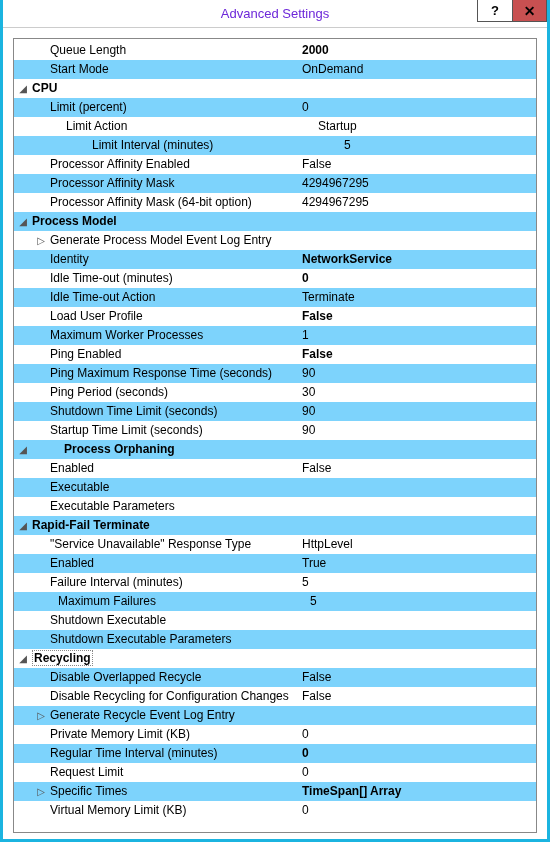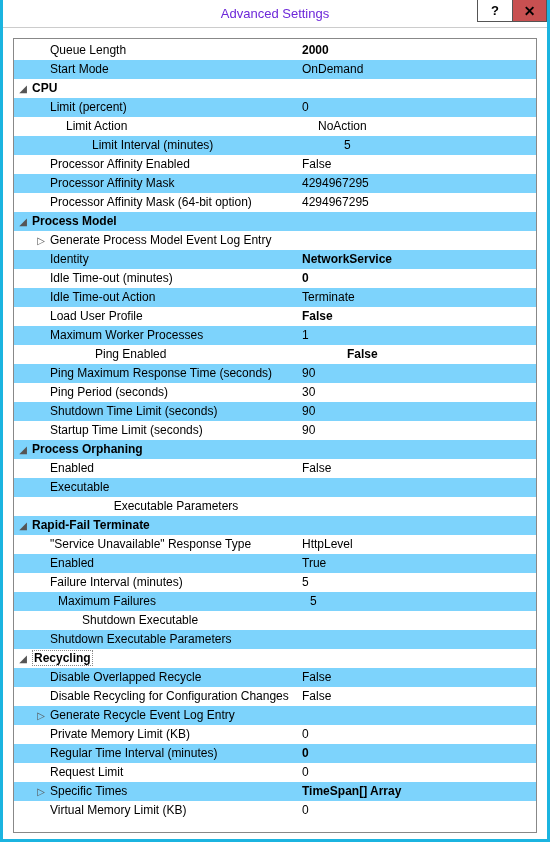--- a/index.html
+++ b/index.html
@@ -143,21 +143,21 @@
         <div class="row alt">
           <div class="gutter"></div>
           <div class="indent"></div>
           <div class="label" style="width: 252px;">Limit (percent)</div>
           <div class="value">0</div>
         </div>
         <div class="row">
           <div class="gutter"></div>
           <div class="indent"></div>
           <div class="label" style="width: 252px; margin-left: 16px;">Limit Action</div>
-          <div class="value">NoAction</div>
+          <div class="value">Startup</div>
         </div>
         <div class="row alt">
           <div class="gutter"></div>
           <div class="indent"></div>
           <div class="label" style="width: 252px; margin-left: 42px;">Limit Interval (minutes)</div>
           <div class="value">5</div>
         </div>
         <div class="row">
           <div class="gutter"></div>
           <div class="indent"></div>
@@ -213,21 +213,21 @@
         </div>
         <div class="row alt">
           <div class="gutter"></div>
           <div class="indent"></div>
           <div class="label" style="width: 252px;">Maximum Worker Processes</div>
           <div class="value">1</div>
         </div>
         <div class="row">
           <div class="gutter"></div>
           <div class="indent"></div>
-          <div class="label" style="width: 252px; margin-left: 45px;">Ping Enabled</div>
+          <div class="label" style="width: 252px;">Ping Enabled</div>
           <div class="value bold">False</div>
         </div>
         <div class="row alt">
           <div class="gutter"></div>
           <div class="indent"></div>
           <div class="label" style="width: 252px;">Ping Maximum Response Time (seconds)</div>
           <div class="value">90</div>
         </div>
         <div class="row">
           <div class="gutter"></div>
@@ -242,39 +242,39 @@
           <div class="value">90</div>
         </div>
         <div class="row">
           <div class="gutter"></div>
           <div class="indent"></div>
           <div class="label" style="width: 252px;">Startup Time Limit (seconds)</div>
           <div class="value">90</div>
         </div>
         <div class="row alt cat">
           <div class="gutter">◢</div>
-          <div class="label" style="width: 270px;">Process Orphaning</div>
+          <div class="label" style="width: 270px; margin-left: 32px;">Process Orphaning</div>
           <div class="value"></div>
         </div>
         <div class="row">
           <div class="gutter"></div>
           <div class="indent"></div>
           <div class="label" style="width: 252px;">Enabled</div>
           <div class="value">False</div>
         </div>
         <div class="row alt">
           <div class="gutter"></div>
           <div class="indent"></div>
           <div class="label" style="width: 252px;">Executable</div>
           <div class="value"></div>
         </div>
         <div class="row">
           <div class="gutter"></div>
           <div class="indent"></div>
-          <div class="label" style="width: 252px; text-align: center;">Executable Parameters</div>
+          <div class="label" style="width: 252px;">Executable Parameters</div>
           <div class="value"></div>
         </div>
         <div class="row alt cat">
           <div class="gutter">◢</div>
           <div class="label" style="width: 270px;">Rapid-Fail Terminate</div>
           <div class="value"></div>
         </div>
         <div class="row">
           <div class="gutter"></div>
           <div class="indent"></div>
@@ -295,21 +295,21 @@
         </div>
         <div class="row alt">
           <div class="gutter"></div>
           <div class="indent"></div>
           <div class="label" style="width: 252px; margin-left: 8px;">Maximum Failures</div>
           <div class="value">5</div>
         </div>
         <div class="row">
           <div class="gutter"></div>
           <div class="indent"></div>
-          <div class="label" style="width: 252px; margin-left: 32px;">Shutdown Executable</div>
+          <div class="label" style="width: 252px;">Shutdown Executable</div>
           <div class="value"></div>
         </div>
         <div class="row alt">
           <div class="gutter"></div>
           <div class="indent"></div>
           <div class="label" style="width: 252px;">Shutdown Executable Parameters</div>
           <div class="value"></div>
         </div>
         <div class="row cat">
           <div class="gutter">◢</div>

